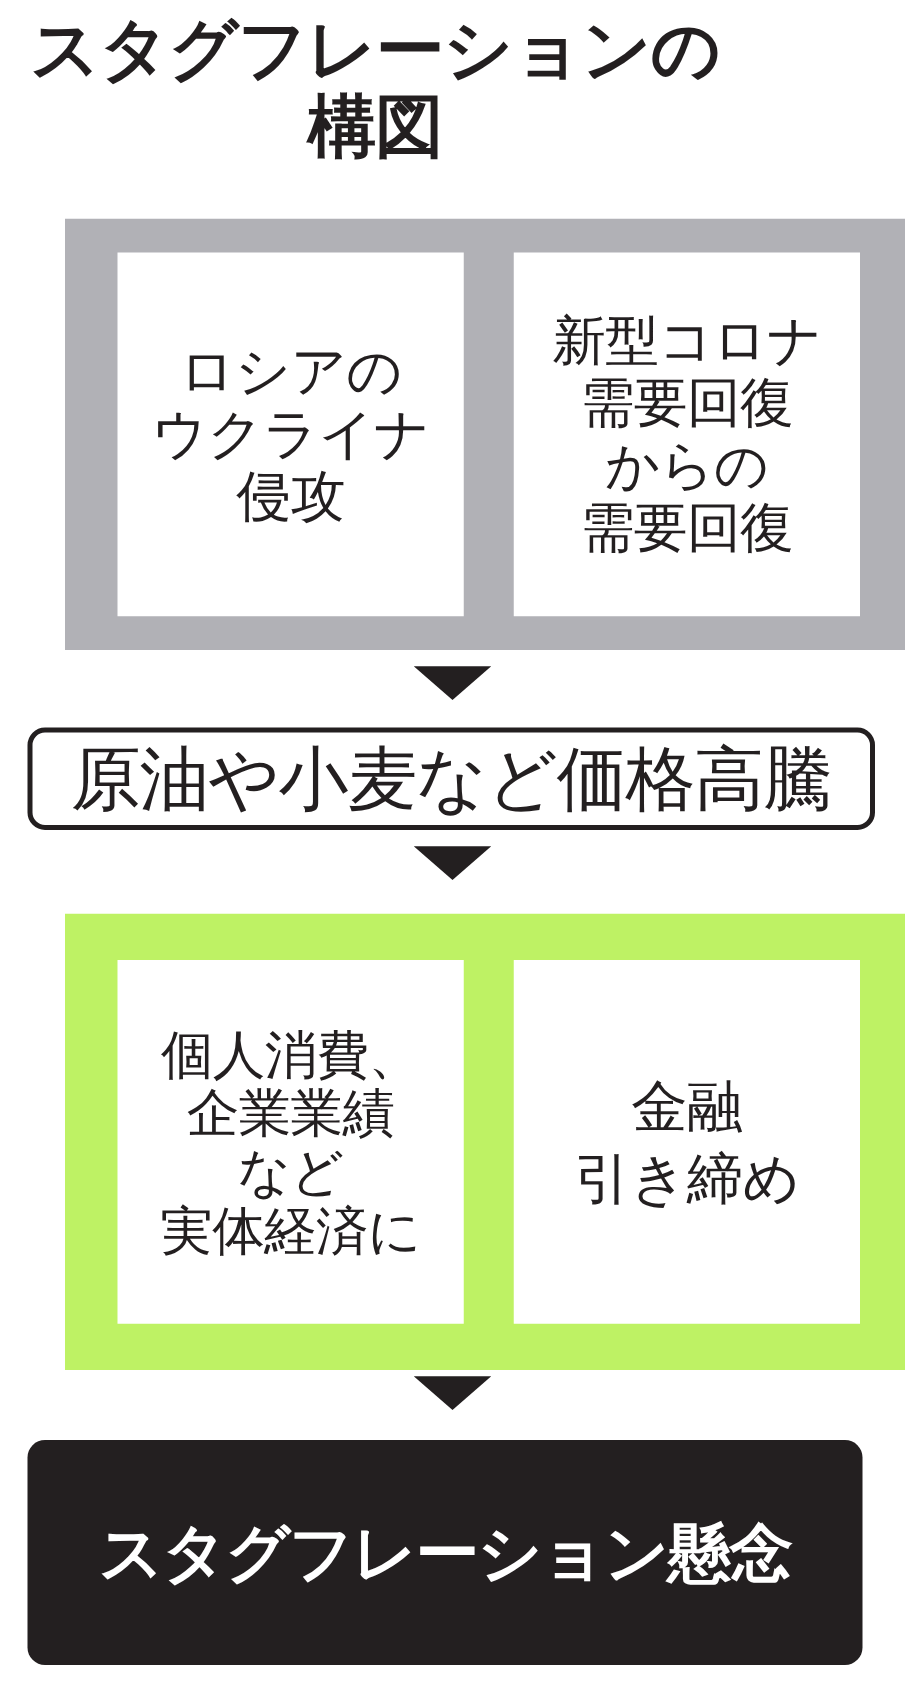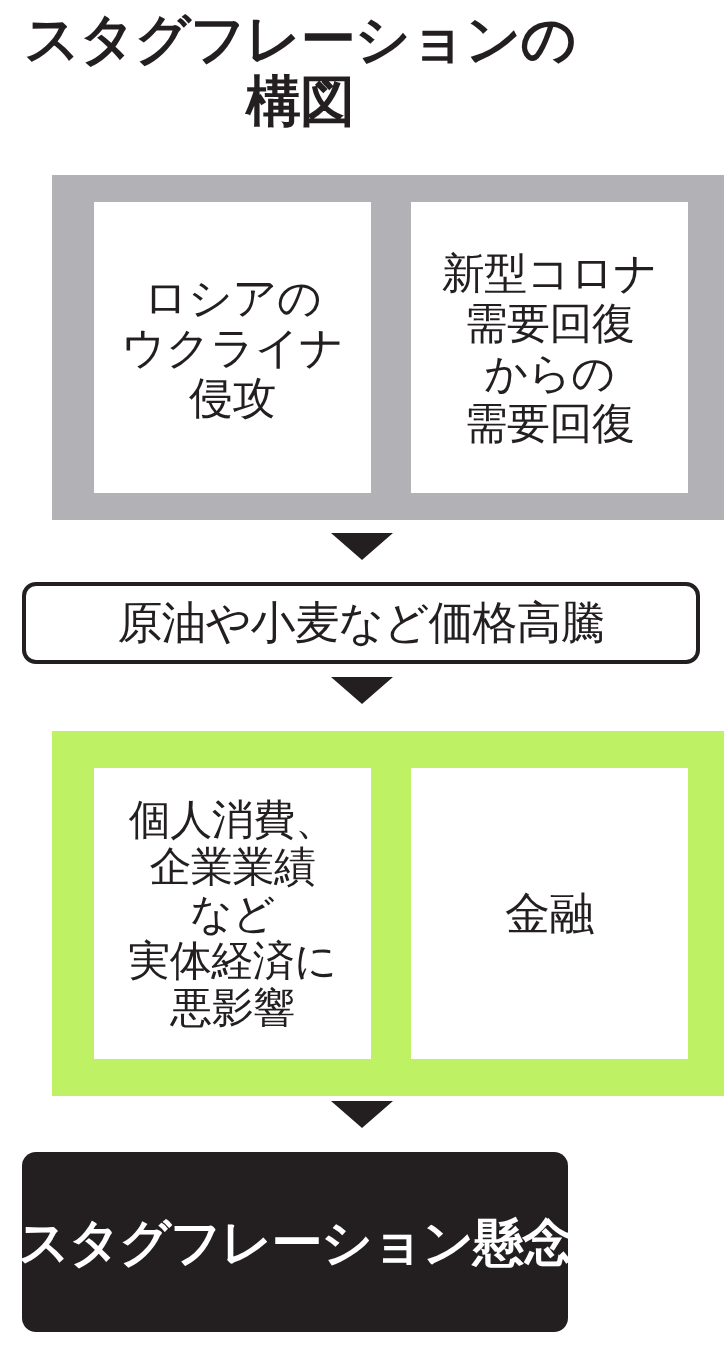--- a/index.html
+++ b/index.html
@@ -111,33 +111,33 @@
     height: 82px;
     box-sizing: border-box;
     border: 4px solid #231f20;
     border-radius: 14px;
     background: #ffffff;
     display: flex;
     align-items: center;
     justify-content: center;
   }
   .band-text {
-    font-size: 45px;
+    font-size: 56px;
     line-height: 52px;
     letter-spacing: -1px;
     color: #231f20;
     white-space: nowrap;
   }
 
   
   .conclusion {
     position: absolute;
     left: 22px;
     top: 1152px;
-    width: 546px;
+    width: 668px;
     height: 180px;
     box-sizing: border-box;
     background: #231f20;
     border-radius: 14px;
     display: flex;
     flex-direction: column;
     align-items: center;
     justify-content: center;
     text-align: center;
   }
@@ -184,26 +184,26 @@
 
 <div class="arrow arrow-2"></div>
 
 <div class="panel panel-2">
   <div class="cell cell-left">
     <div class="cell-text">
       <span class="ln">個人消費、</span>
       <span class="ln">企業業績</span>
       <span class="ln">など</span>
       <span class="ln">実体経済に</span>
-      <span class="ln">悪影響</span>
     </div>
   </div>
   <div class="cell cell-right">
     <div class="cell-text">
       <span class="ln">金融</span>
+      <span class="ln">引き締め</span>
     </div>
   </div>
 </div>
 
 <div class="arrow arrow-3"></div>
 
 <div class="conclusion">
   <div class="conclusion-text">
     <span class="ln">スタグフレーション懸念</span>
   </div>

